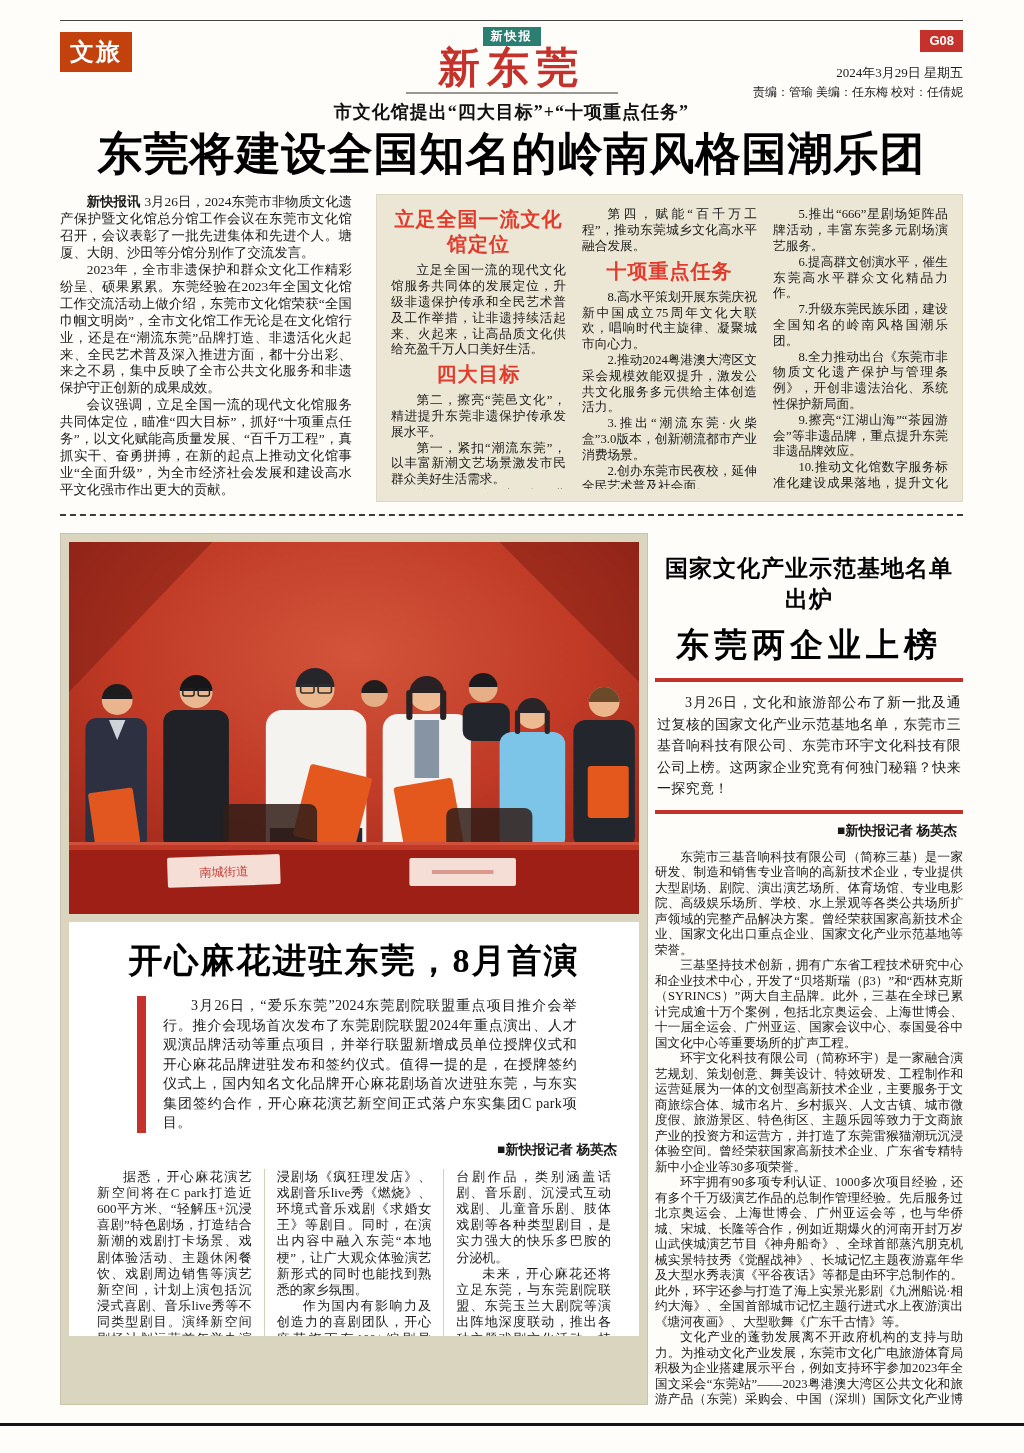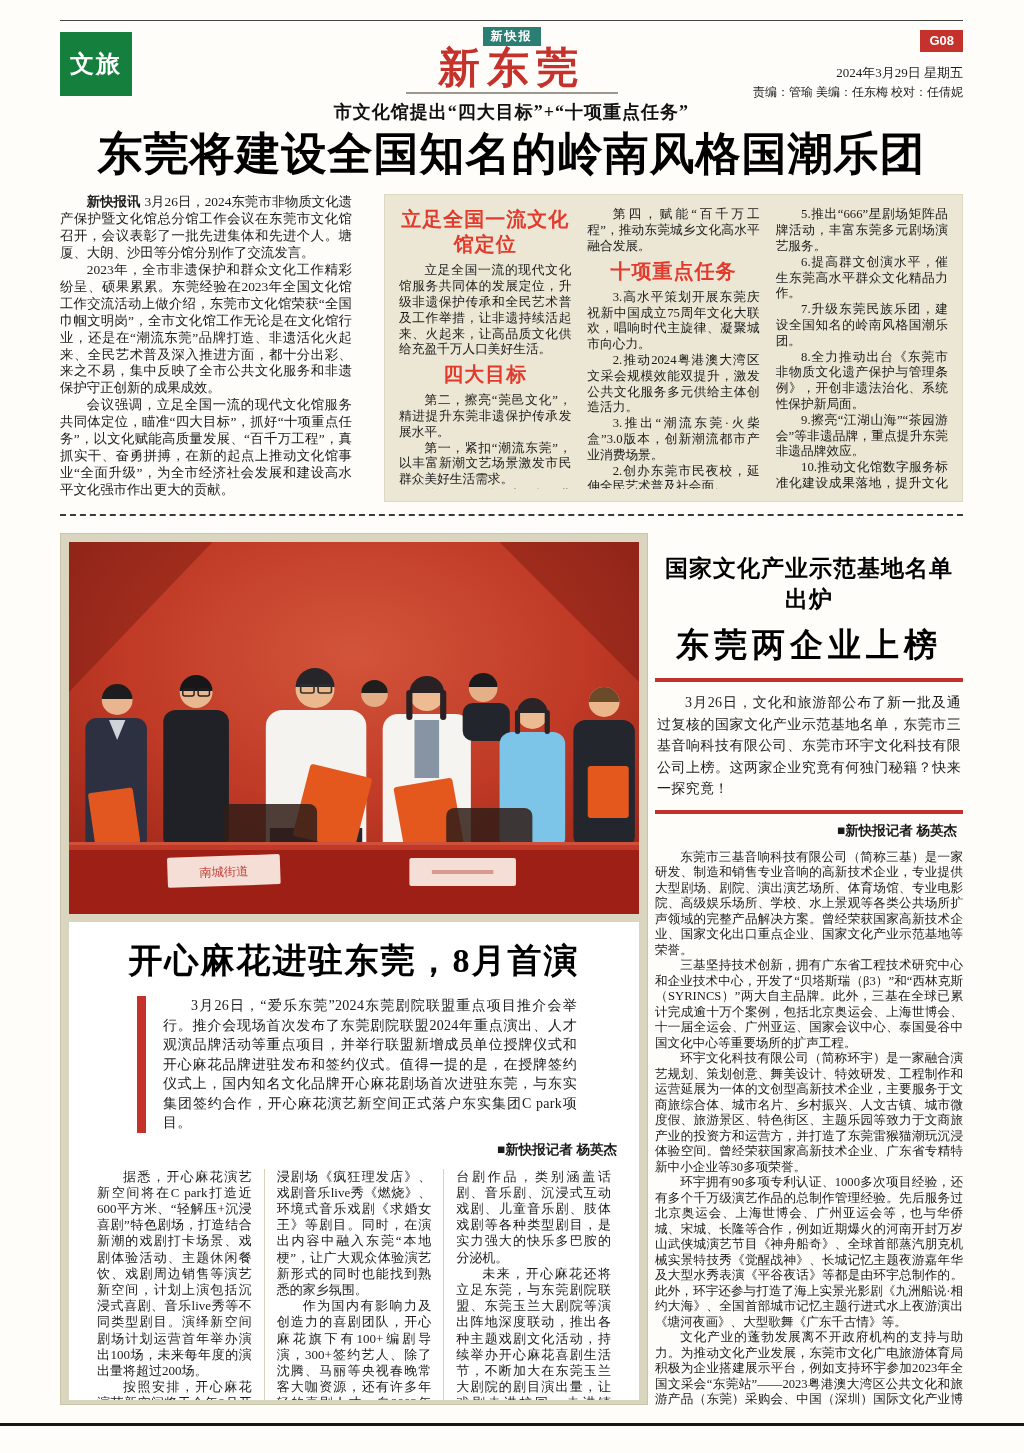--- a/index.html
+++ b/index.html
@@ -7,23 +7,23 @@
   .page {
     position:relative; width:1024px; height:1453px; margin:0 auto;
     background:#fffdfa; overflow:hidden; color:#1a1a1a;
     font-family:"Liberation Serif", serif;
   }
   .top-rule { position:absolute; top:20px; left:60px; width:903px; height:0; border-top:1.5px solid #444; }
 
   
   .masthead { position:absolute; top:26px; left:60px; width:903px; height:62px; }
   .section-box {
-    position:absolute; left:0; top:6px; background:#15803d; color:#fff;
+    position:absolute; left:0; top:6px; background:#c2410c; color:#fff;
     font-family:"Liberation Serif", serif; font-weight:700; font-size:24px;
-    padding:16px 10px; letter-spacing:2px;
+    padding:4px 10px; letter-spacing:2px;
   }
   .m-center { position:absolute; left:50%; transform:translateX(-50%); top:0; text-align:center; }
   .m-badge {
     display:inline-block; background:#2a7f72; color:#fff; font-family:"Liberation Sans", sans-serif;
     font-size:12px; font-weight:700; padding:1px 8px; letter-spacing:2px;
   }
   .m-title {
     font-size:42px; font-weight:900; color:#c5322b; letter-spacing:7px;
     line-height:1.05; font-family:"Liberation Serif", serif;
   }
@@ -37,21 +37,21 @@
   .staff-line { font-size:12px; color:#1c1c1c; }
 
   
   .lead-article { position:absolute; top:100px; left:60px; width:903px; }
   .kicker { text-align:center; font-size:18px; font-weight:600; letter-spacing:1px; color:#111; }
   .headline {
     text-align:center; font-size:45px; font-weight:900; letter-spacing:1px;
     line-height:1.12; margin-top:5px; color:#000;
     font-family:"Liberation Serif", serif;
   }
-  .lead-body { display:flex; gap:32px; margin-top:15px; height:308px; }
+  .lead-body { display:flex; gap:24px; margin-top:15px; height:308px; }
   .l-col { width:292px; height:100%; overflow:hidden; font-size:13.4px; line-height:16.9px; text-align:justify; }
   .p { text-indent:2em; margin:0; }
   .cont { text-indent:0; }
   .news-label { font-weight:700; margin-right:4px; font-family:"Liberation Sans", sans-serif; }
   .beige-box {
     flex:1; background:#ebe7d4; border:1px solid #ddd8c2; padding:12px 14px;
     display:flex; gap:16px; overflow:hidden;
   }
   .b-col { flex:1; font-size:12.7px; line-height:15.8px; text-align:justify; overflow:hidden; }
   .red-head {
@@ -60,21 +60,21 @@
   }
   .red-head.first { margin-top:0; font-size:20px; }
 
   .dashed-divider { position:absolute; top:514px; left:60px; width:903px; height:0; border-top:2px dashed #3c3c3c; }
 
   
   .bottom { position:absolute; top:533px; left:60px; width:903px; display:flex; gap:7px; }
   .left-block { width:588px; height:872px; background:#d9d5bf; border:1px solid #c9c4aa; padding:8px; }
   .photo-wrap { width:100%; height:372px; }
   .photo-wrap svg { display:block; width:100%; height:100%; }
-  .inner-panel { background:#fff; margin-top:8px; padding:12px 16px 14px; height:478px; overflow:hidden; }
+  .inner-panel { background:#fff; margin-top:8px; padding:12px 16px 14px; height:414px; overflow:hidden; }
   .kx-title {
     text-align:center; font-size:34px; font-weight:700; letter-spacing:2px;
     font-family:"Liberation Serif", serif; margin:4px 0 12px; color:#000;
   }
   .kx-lead { display:flex; margin:0 46px 0 52px; }
   .red-bar { width:9px; background:#c5322b; margin-right:17px; flex:none; }
   .kx-lead-text { font-size:14px; line-height:19.5px; text-align:justify; letter-spacing:0.3px; text-indent:2em; }
   .byline { text-align:right; font-family:"Liberation Sans", sans-serif; font-weight:700; font-size:13.5px; margin:8px 6px 10px 0; }
   .kx-cols { display:flex; height:290px; overflow:hidden; margin-top:2px; }
   .k-col { flex:1; padding:0 12px; font-size:13px; line-height:16.2px; text-align:justify; overflow:hidden; }
@@ -131,21 +131,21 @@
           <div class="red-head first">立足全国一流文化馆定位</div>
           <p class="p">立足全国一流的现代文化馆服务共同体的发展定位，升级非遗保护传承和全民艺术普及工作举措，让非遗持续活起来、火起来，让高品质文化供给充盈千万人口美好生活。</p>
           <div class="red-head">四大目标</div>
           <p class="p">第二，擦亮“莞邑文化”，精进提升东莞非遗保护传承发展水平。</p>
           <p class="p">第一，紧扣“潮流东莞”，以丰富新潮文艺场景激发市民群众美好生活需求。</p>
           <p class="p">第三，服务“新型工业化”，为东莞产业转型升级注入文化价值。</p>
         </div>
         <div class="b-col">
           <p class="p">第四，赋能“百千万工程”，推动东莞城乡文化高水平融合发展。</p>
           <div class="red-head">十项重点任务</div>
-          <p class="p">3.高水平策划开展东莞庆祝新中国成立75周年文化大联欢，唱响时代主旋律、凝聚城市向心力。</p>
+          <p class="p">8.高水平策划开展东莞庆祝新中国成立75周年文化大联欢，唱响时代主旋律、凝聚城市向心力。</p>
           <p class="p">2.推动2024粤港澳大湾区文采会规模效能双提升，激发公共文化服务多元供给主体创造活力。</p>
           <p class="p">3.推出“潮流东莞·火柴盒”3.0版本，创新潮流都市产业消费场景。</p>
           <p class="p">2.创办东莞市民夜校，延伸全民艺术普及社会面。</p>
         </div>
         <div class="b-col">
           <p class="p">5.推出“666”星剧场矩阵品牌活动，丰富东莞多元剧场演艺服务。</p>
           <p class="p">6.提高群文创演水平，催生东莞高水平群众文化精品力作。</p>
           <p class="p">7.升级东莞民族乐团，建设全国知名的岭南风格国潮乐团。</p>
           <p class="p">8.全力推动出台《东莞市非物质文化遗产保护与管理条例》，开创非遗法治化、系统性保护新局面。</p>
           <p class="p">9.擦亮“江湖山海”“茶园游会”等非遗品牌，重点提升东莞非遗品牌效应。</p>

